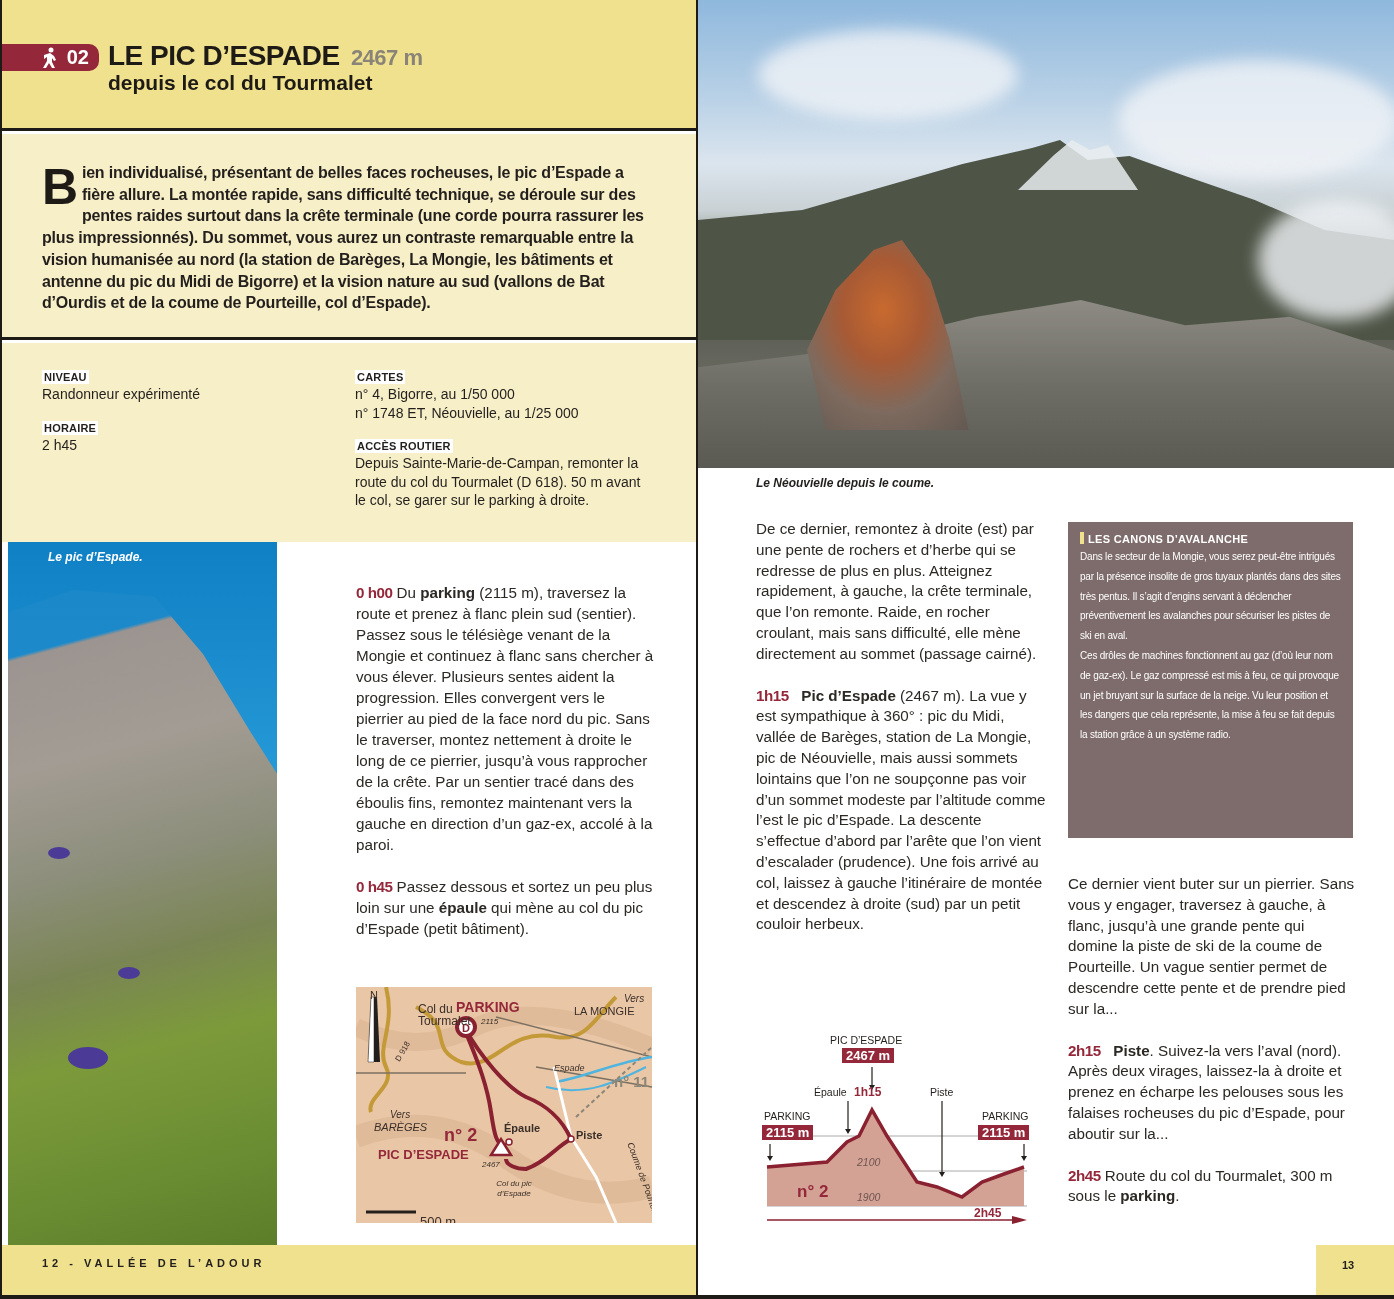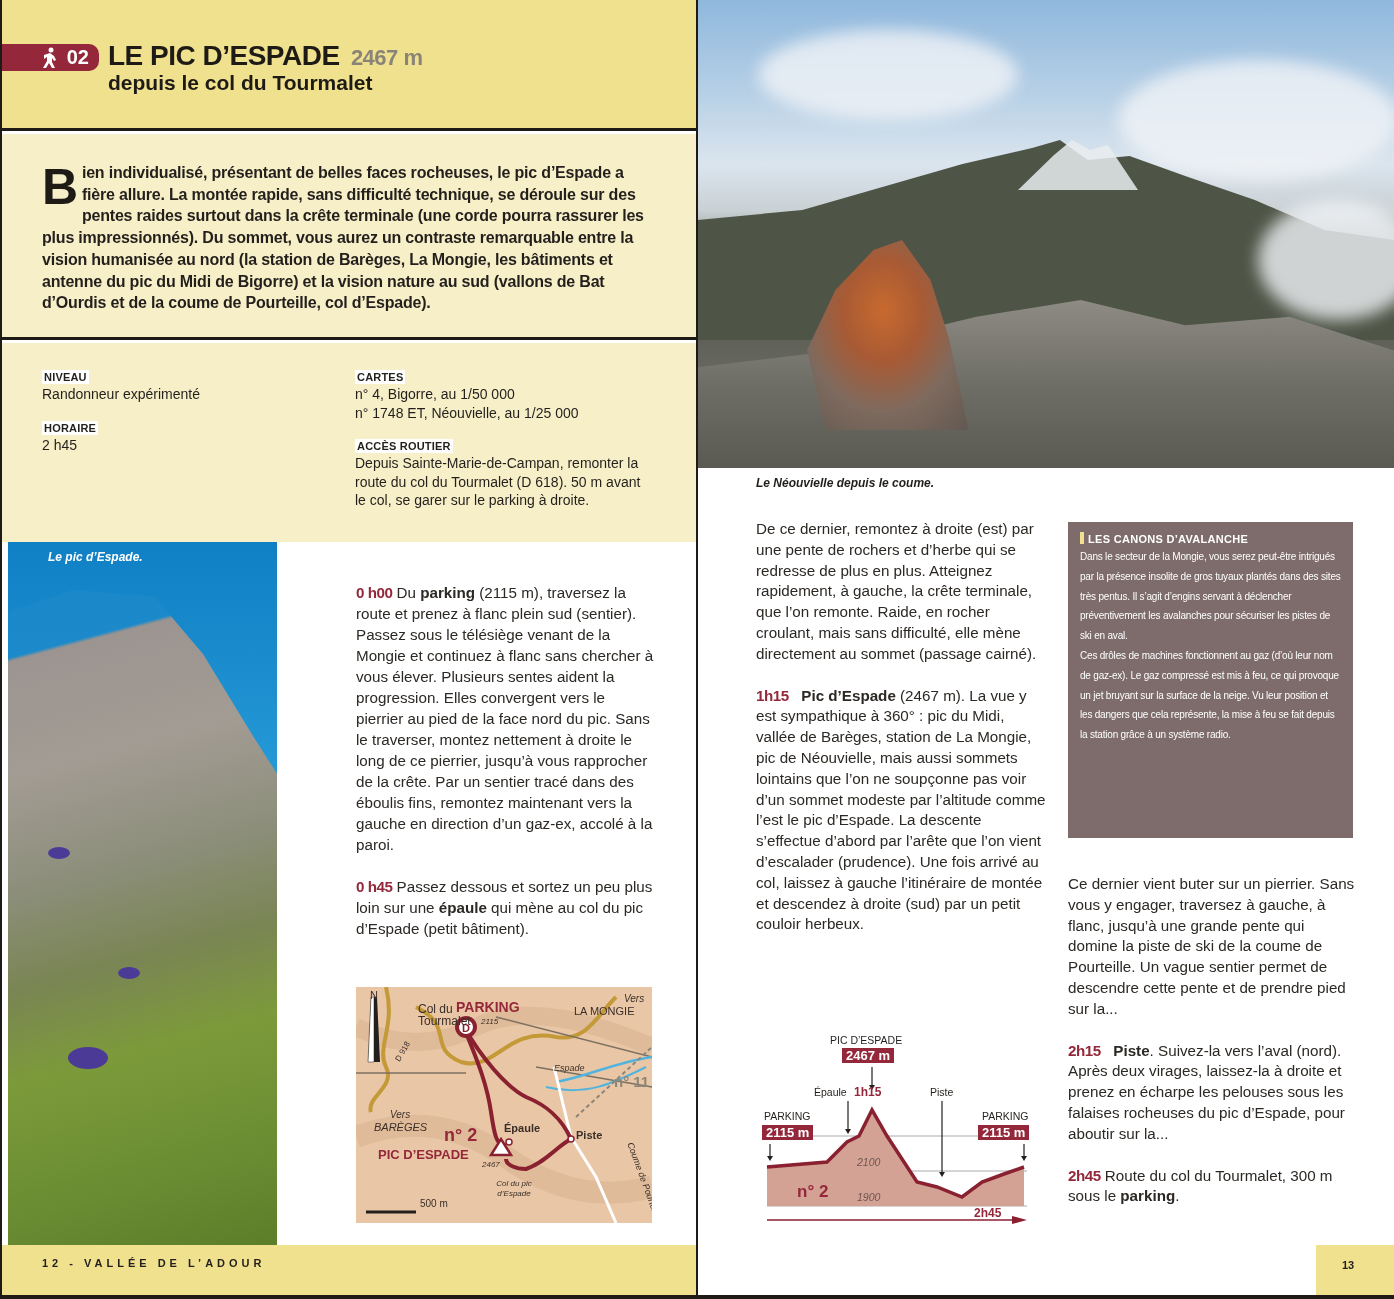--- a/index.html
+++ b/index.html
@@ -183,21 +183,21 @@
     <span class="lbl" style="left:258px;top:86px;font-size:15px;font-weight:bold;color:#8c8678;">n° 11</span>
     <span class="lbl" style="left:34px;top:122px;font-style:italic;">Vers</span>
     <span class="lbl" style="left:18px;top:134px;font-style:italic;font-size:11px;">BARÈGES</span>
     <span class="lbl lbl-red" style="left:88px;top:138px;font-size:18px;">n° 2</span>
     <span class="lbl" style="left:148px;top:135px;font-size:11px;font-weight:bold;">Épaule</span>
     <span class="lbl" style="left:220px;top:142px;font-size:11px;font-weight:bold;">Piste</span>
     <span class="lbl lbl-red" style="left:22px;top:160px;font-size:13px;">PIC D’ESPADE</span>
     <span class="lbl" style="left:126px;top:173px;font-size:8px;font-style:italic;">2467</span>
     <span class="lbl" style="left:138px;top:192px;width:40px;white-space:normal;font-size:8px;line-height:10px;font-style:italic;text-align:center;">Col du pic d’Espade</span>
     <span class="lbl" style="left:248px;top:188px;font-size:9px;font-style:italic;transform:rotate(70deg);">Coume de Pourteilh</span>
-    <span class="lbl" style="left:20px;top:211px;font-size:10px;padding-left:44px;">500 m</span>
+    <span class="lbl" style="left:20px;top:227px;font-size:13px;padding-left:44px;">500 m</span>
   </div>
 
   <div class="footer-left">
     <span class="folio">12 - VALLÉE DE L’ADOUR</span>
   </div>
 </div>
 
 <div class="page-right">
   <div class="photo-right">
     <div class="cloud" style="left:60px;top:30px;width:260px;height:90px;"></div>

